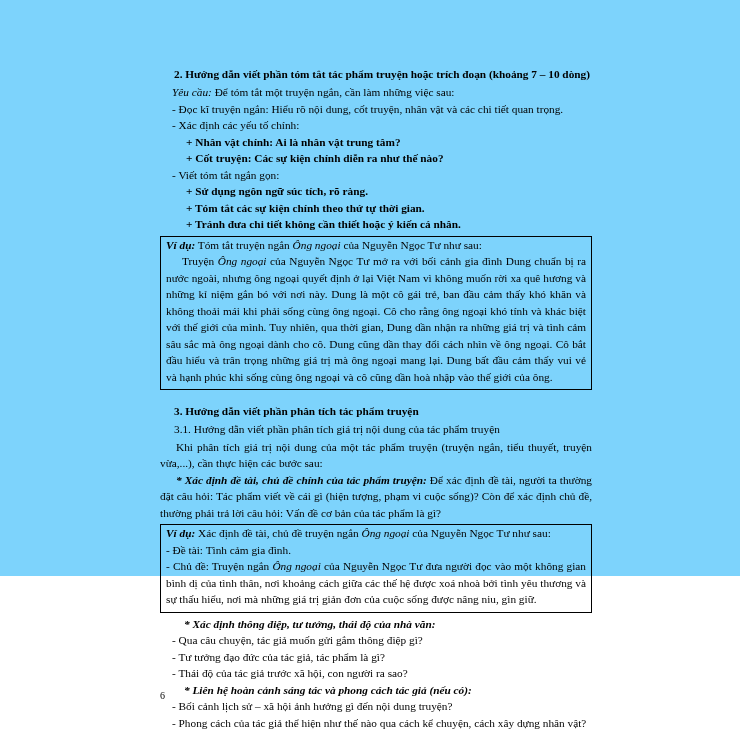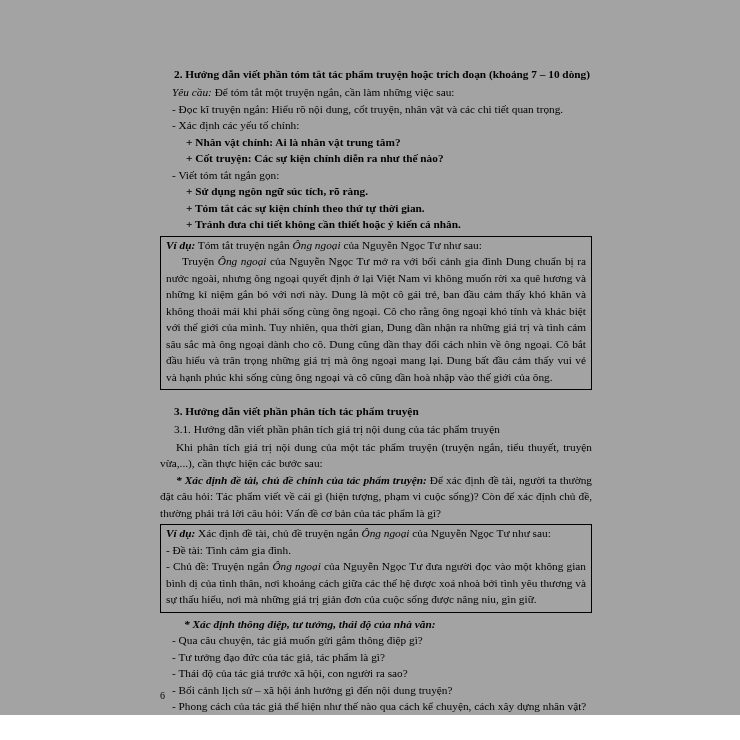--- a/index.html
+++ b/index.html
@@ -12,22 +12,22 @@
     height: 740px;
     font-family: "Liberation Serif", serif;
     color: #000000;
     position: relative;
     overflow: hidden;
   }
   .page {
     position: absolute;
     left: 0; top: 0;
     width: 740px;
-    height: 715px;
-    background: #a3a3a3;
+    height: 576px;
+    background: #7dd3fc;
   }
   .content {
     position: absolute;
     left: 160px;
     top: 66px;
     width: 432px;
   }
   .h-sec {
     font-weight: bold;
     font-size: 11.3px;
@@ -116,19 +116,20 @@
       <p class="box-first"><span>- Chủ đề: Truyện ngắn </span><span class="ital">Ông ngoại</span><span> của Nguyễn Ngọc Tư đưa người đọc vào một không gian bình dị của tình thân, nơi khoảng cách giữa các thế hệ được xoá nhoà bởi tình yêu thương và sự thấu hiểu, nơi mà những giá trị giản đơn của cuộc sống được nâng niu, gìn giữ.</span></p>
     </div>
 
     <div class="spacer-xs"></div>
 
     <p class="starline bold ital">* Xác định thông điệp, tư tưởng, thái độ của nhà văn:</p>
     <p class="lvl1">- Qua câu chuyện, tác giả muốn gửi gắm thông điệp gì?</p>
     <p class="lvl1">- Tư tưởng đạo đức của tác giả, tác phẩm là gì?</p>
     <p class="lvl1">- Thái độ của tác giả trước xã hội, con người ra sao?</p>
 
+    <p class="starline bold ital">* Liên hệ hoàn cảnh sáng tác và phong cách tác giả (nếu có):</p>
     <p class="lvl1">- Bối cảnh lịch sử – xã hội ảnh hưởng gì đến nội dung truyện?</p>
     <p class="lvl1">- Phong cách của tác giả thể hiện như thế nào qua cách kể chuyện, cách xây dựng nhân vật?</p>
 
   </div>
 
   <div class="page-num">6</div>
 </div>
 
 </body></html>

